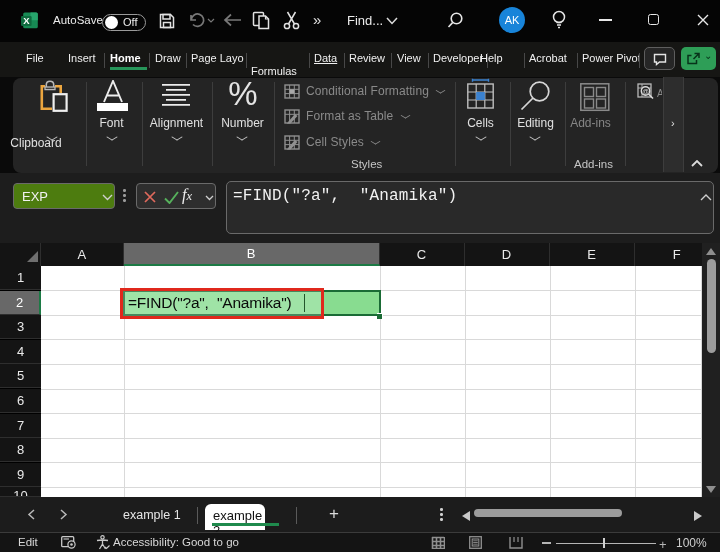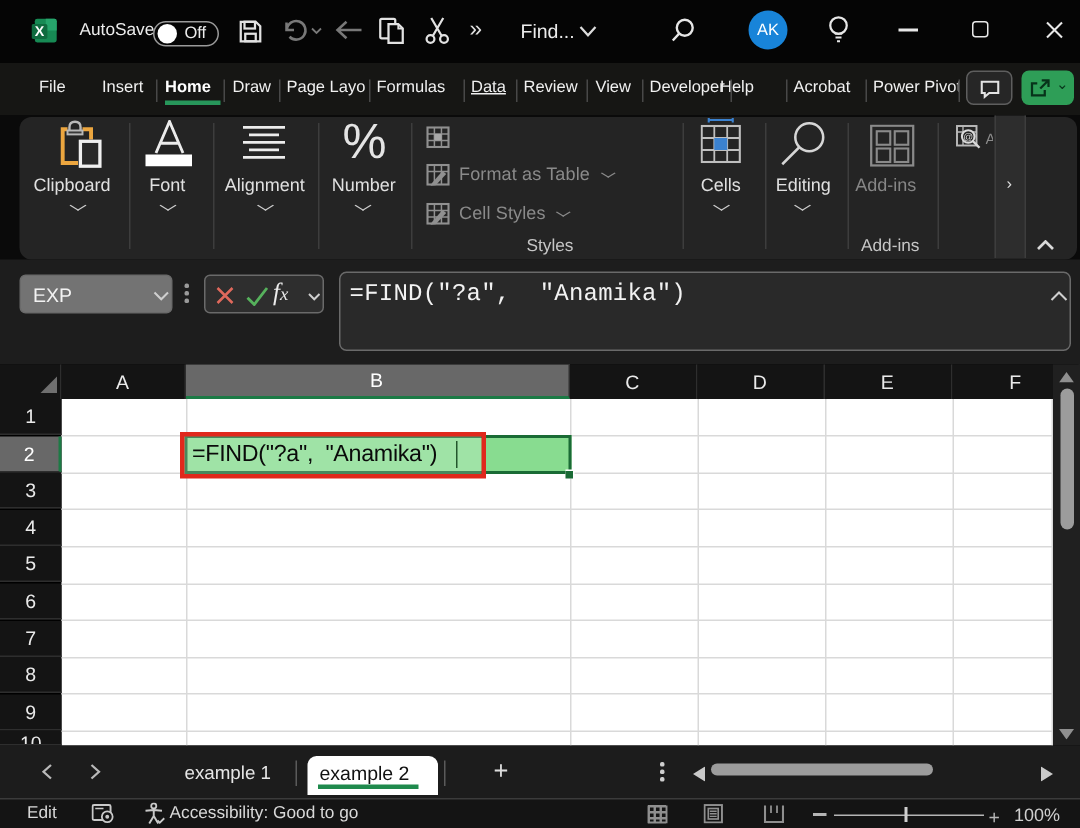--- a/index.html
+++ b/index.html
@@ -85,21 +85,21 @@
   <style>
     .mi { position:absolute; top:9.5px; font-size:11px; color:#f0f0f0; white-space:nowrap; }
     .msep { position:absolute; top:11px; width:1px; height:15px; background:#484848; }
   </style>
   <div class="mi" style="left:26px;">File</div>
   <div class="mi" style="left:68px;">Insert</div>
   <div class="mi" style="left:110px;font-weight:bold;color:#fff;">Home</div>
   <div class="abs" style="left:110px;top:25px;width:37px;height:2.5px;background:#27965a;"></div>
   <div class="mi" style="left:155px;">Draw</div>
   <div class="mi" style="left:191px;width:56px;overflow:hidden;">Page Layo</div>
-  <div class="mi" style="left:251px;">Formulas</div>
+  <div class="mi" style="left:251px;margin-top:13px;">Formulas</div>
   <div class="mi" style="left:314px;text-decoration:underline;">Data</div>
   <div class="mi" style="left:349px;">Review</div>
   <div class="mi" style="left:397px;">View</div>
   <div class="mi" style="left:433px;width:54px;overflow:hidden;">Developer</div>
   <div class="mi" style="left:480px;">Help</div>
   <div class="mi" style="left:529px;">Acrobat</div>
   <div class="mi" style="left:582px;width:57px;overflow:hidden;">Power Pivot</div>
   <div class="msep" style="left:104px;"></div>
   <div class="msep" style="left:149px;"></div>
   <div class="msep" style="left:186px;"></div>
@@ -140,21 +140,21 @@
     .grplbl { position:absolute; top:81px; font-size:11.5px; color:#c6c6c6; }
   </style>
 
   <svg class="abs" style="left:39px;top:3px;" width="30" height="33" viewBox="0 0 30 33">
     <path d="M6 6.2 H2.8 V28.7 H13" fill="none" stroke="#eca63f" stroke-width="2.6"></path>
     <path d="M16 6.2 H21.7 V13" fill="none" stroke="#eca63f" stroke-width="2.6"></path>
     <path d="M7.3 7.5 V4.8 Q7.3 1.2 11 1.2 Q14.7 1.2 14.7 4.8 V7.5" fill="none" stroke="#b8b8b8" stroke-width="1.6"></path>
     <rect x="6" y="7" width="10" height="2.6" fill="#3a3a3a" stroke="#b8b8b8" stroke-width="1.3"></rect>
     <rect x="14.6" y="14.2" width="13" height="16.6" fill="#2a2a2a" stroke="#f0f0f0" stroke-width="2.2"></rect>
   </svg>
-  <div class="glabel" style="left:20px;width:56px;">Clipboard</div>
+  <div class="glabel" style="left:8px;width:56px;margin-top:20px;">Clipboard</div>
   <div class="gchev" style="left:47.5px;"></div>
   <div class="gsep" style="left:86px;"></div>
 
   <svg class="abs" style="left:96px;top:3px;" width="33" height="31" viewBox="0 0 33 31">
     <path d="M8 22 L17 1 L26 22 M11 15.5 H23" fill="none" stroke="#ececec" stroke-width="1.9"></path>
     <rect x="1" y="23" width="31" height="8" fill="#fff"></rect>
   </svg>
   <div class="glabel" style="left:96px;width:31px;">Font</div>
   <div class="gchev" style="left:108px;"></div>
   <div class="gsep" style="left:142px;"></div>
@@ -169,20 +169,21 @@
   <div class="abs" style="left:224px;top:-2px;width:38px;height:36px;font-size:33px;font-weight:300;color:#e4e4e4;text-align:center;font-family:'Liberation Sans';">%</div>
   <div class="glabel" style="left:219px;width:47px;">Number</div>
   <div class="gchev" style="left:238px;"></div>
   <div class="gsep" style="left:274px;"></div>
 
   <svg class="abs" style="left:284px;top:7px;" width="16" height="15" viewBox="0 0 16 15">
     <rect x="1" y="1" width="14" height="13" fill="none" stroke="#909090" stroke-width="1.4"></rect>
     <path d="M1 5.3 H15 M1 9.6 H15 M5.6 1 V14 M10.3 1 V14" stroke="#909090" stroke-width="1"></path>
     <rect x="5.6" y="5.3" width="4.7" height="4.3" fill="#a8a8a8"></rect>
   </svg>
+  <div class="styrow" style="left:306px;top:7px;">Conditional Formatting <span style="display:inline-block;width:7px;height:7px;border-right:1.4px solid #8a8a8a;border-bottom:1.4px solid #8a8a8a;transform:scale(1,0.6) rotate(45deg);margin-left:5px;vertical-align:1.5px;"></span></div>
   <svg class="abs" style="left:284px;top:32px;" width="16" height="15" viewBox="0 0 16 15">
     <rect x="1" y="1" width="14" height="13" fill="none" stroke="#909090" stroke-width="1.4"></rect>
     <path d="M1 5.3 H15 M5.6 1 V14 M10.3 1 V14" stroke="#909090" stroke-width="1"></path>
     <path d="M4 13 L11 5 L13.5 7 L6.5 14.5 L3 14.8 Z" fill="#909090"></path>
   </svg>
   <div class="styrow" style="left:306px;top:32px;">Format as Table <span style="display:inline-block;width:7px;height:7px;border-right:1.4px solid #8a8a8a;border-bottom:1.4px solid #8a8a8a;transform:scale(1,0.6) rotate(45deg);margin-left:5px;vertical-align:1.5px;"></span></div>
   <svg class="abs" style="left:284px;top:58px;" width="16" height="15" viewBox="0 0 16 15">
     <rect x="1" y="1" width="14" height="13" fill="none" stroke="#909090" stroke-width="1.4"></rect>
     <path d="M1 5.3 H15 M1 9.6 H15 M5.6 1 V14 M10.3 1 V14" stroke="#909090" stroke-width="1"></path>
     <path d="M4 13 L11 5 L13.5 7 L6.5 14.5 L3 14.8 Z" fill="#909090"></path>
@@ -234,21 +235,21 @@
   </div>
 
   <svg class="abs" style="left:691px;top:83px;" width="12" height="7" viewBox="0 0 12 7">
     <path d="M1 6 L6 1 L11 6" fill="none" stroke="#dadada" stroke-width="1.8"></path>
   </svg>
 </div>
 
 <div class="abs" style="left:0;top:173px;width:720px;height:70px;background:#1d1d1d;"></div>
 <div id="formulabar" style="position:absolute;left:0;top:173px;width:720px;height:70px;">
 
-  <div class="abs" style="left:13px;top:10px;width:102px;height:25.5px;background:#737373;border:1px solid #6a6a6a;border-radius:4px;">
+  <div class="abs" style="left:13px;top:10px;width:102px;height:25.5px;background:#4d7c0f;border:1px solid #6a6a6a;border-radius:4px;">
     <div class="abs" style="left:8px;top:5px;font-size:13px;color:#f2f2f2;">EXP</div>
     <svg class="abs" style="left:88px;top:10px;" width="11" height="7" viewBox="0 0 11 7">
         <path d="M1 1 L5.5 5.5 L10 1" fill="none" stroke="#cfcfcf" stroke-width="1.4"></path>
       </svg>
   </div>
 
   <div class="abs" style="left:123px;top:16px;width:2.5px;height:2.5px;background:#9a9a9a;border-radius:50%;box-shadow:0 5px 0 #9a9a9a, 0 10px 0 #9a9a9a;"></div>
 
   <div class="abs" style="left:136px;top:10px;width:80px;height:25.5px;background:#2e2e2e;border:1px solid #6a6a6a;border-radius:4px;">
     <svg class="abs" style="left:7px;top:7px;" width="12" height="12" viewBox="0 0 12 12">
@@ -346,21 +347,21 @@
 <div id="tabbar" style="position:absolute;left:0;top:497px;width:720px;height:35px;">
   <svg class="abs" style="left:27px;top:12px;" width="9" height="11" viewBox="0 0 9 11">
       <path d="M7 1 L2 5.5 L7 10" fill="none" stroke="#b9b9b9" stroke-width="1.5"></path>
     </svg>
   <svg class="abs" style="left:59px;top:12px;" width="9" height="11" viewBox="0 0 9 11">
       <path d="M2 1 L7 5.5 L2 10" fill="none" stroke="#b9b9b9" stroke-width="1.5"></path>
     </svg>
   <div class="abs" style="left:123px;top:11px;font-size:12.5px;color:#e6e6e6;">example 1</div>
   <div class="abs" style="left:197px;top:10px;width:1px;height:17px;background:#5a5a5a;"></div>
 
-  <div class="abs" style="left:205px;top:6.5px;width:87px;height:26.5px;background:#fff;border-radius:6px 6px 0 0;">
+  <div class="abs" style="left:205px;top:6.5px;width:60px;height:26.5px;background:#fff;border-radius:6px 6px 0 0;">
     <div class="abs" style="left:8px;top:4px;font-size:13px;color:#111;">example 2</div>
     <div class="abs" style="left:7px;top:19.5px;width:67px;height:2.5px;background:#1f8a4d;"></div>
   </div>
   <div class="abs" style="left:296px;top:10px;width:1px;height:17px;background:#5a5a5a;"></div>
   <div class="abs" style="left:329px;top:7px;font-size:17px;color:#dcdcdc;font-weight:300;">+</div>
 
   <div class="abs" style="left:440px;top:11px;width:2.5px;height:2.5px;background:#cfcfcf;border-radius:50%;box-shadow:0 5px 0 #cfcfcf, 0 10px 0 #cfcfcf;"></div>
 
   <svg class="abs" style="left:462px;top:14px;" width="8" height="10" viewBox="0 0 8 10">
       <path d="M8 0 L0 5 L8 10 Z" fill="#c9c9c9"></path>

